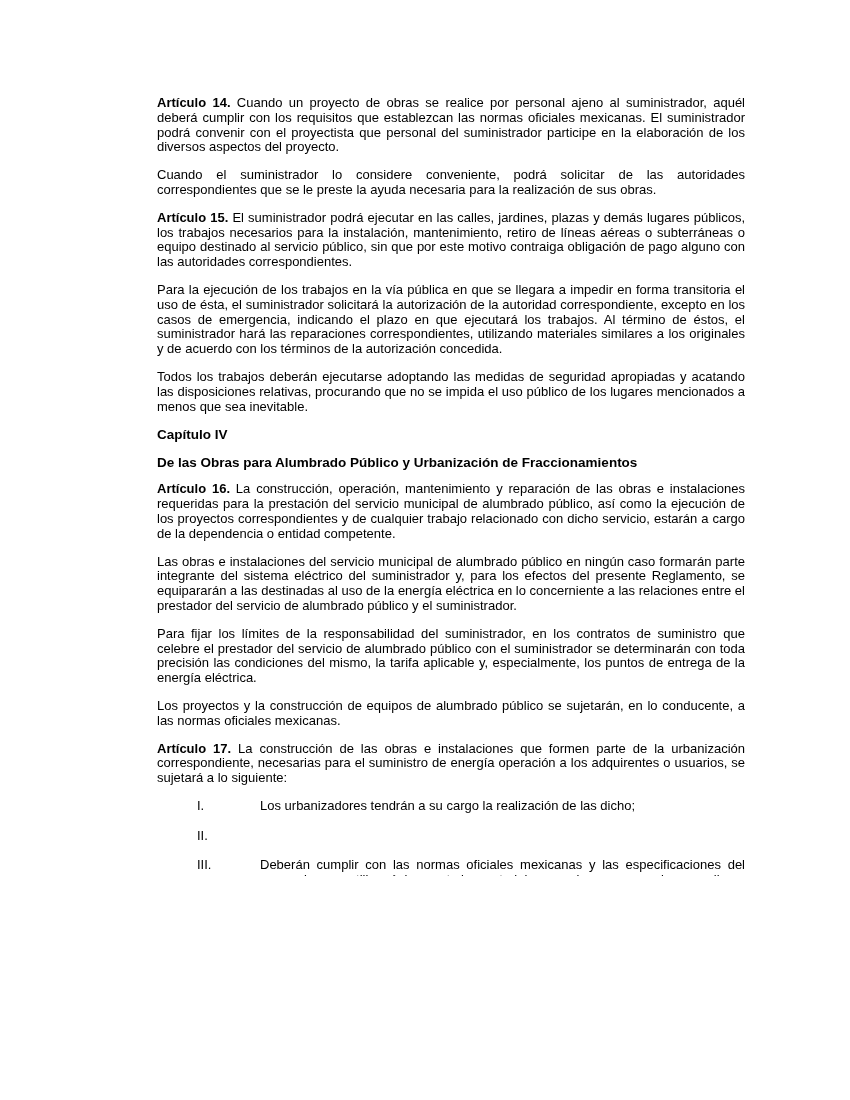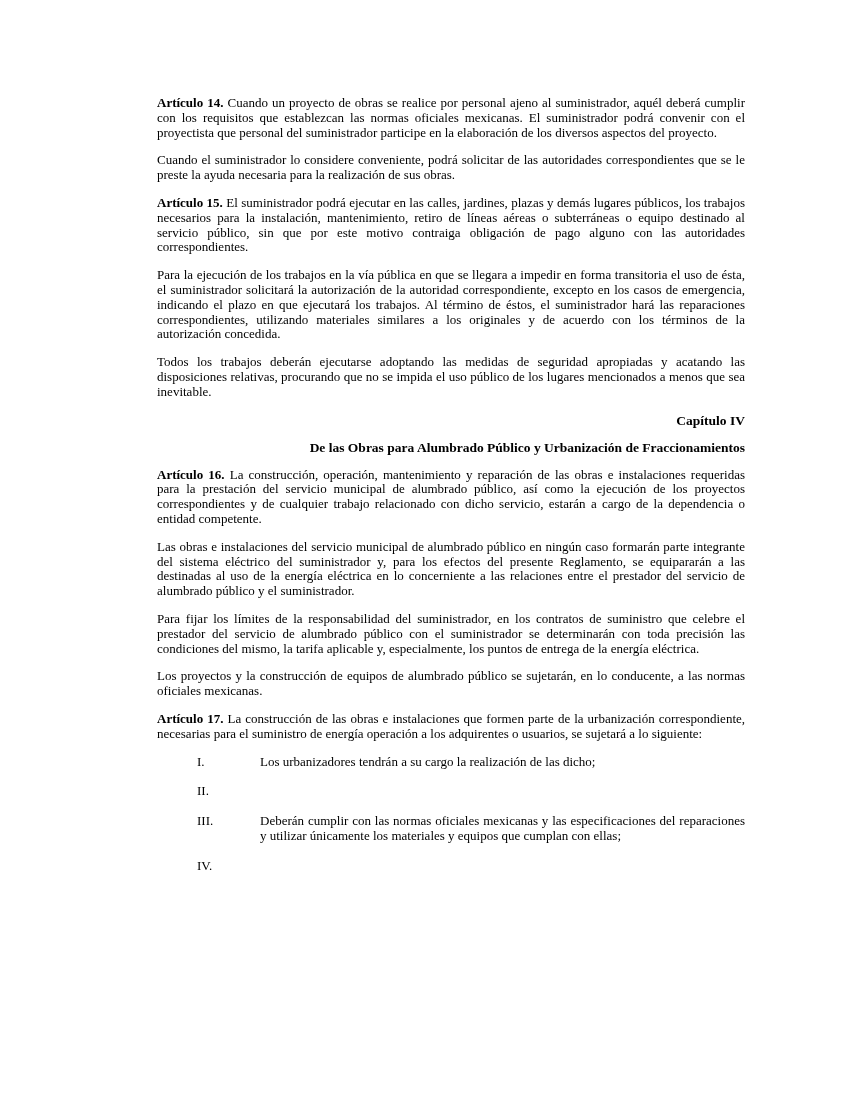--- a/index.html
+++ b/index.html
@@ -7,36 +7,36 @@
     padding: 0;
     background: #ffffff;
   }
   .sheet {
     position: relative;
     width: 850px;
     height: 876px;
     background: #ffffff;
     box-sizing: border-box;
     padding: 96px 105px 8px 157px;
-    font-family: Liberation Serif, serif;
+    font-family: Liberation Sans, sans-serif;
     font-size: 13px;
     line-height: 14.8px;
     color: #000000;
     overflow: hidden;
   }
   .para {
     margin: 0 0 13px 0;
     text-align: justify;
   }
   .article-label {
     font-weight: bold;
   }
   .heading {
     margin: 0 0 12px 0;
-    text-align: right;
+    text-align: left;
     font-weight: bold;
     font-size: 13.5px;
     line-height: 15.5px;
   }
   .roman-list {
     margin-top: 2px;
   }
   .list-item {
     display: flex;
     padding-left: 40px;

